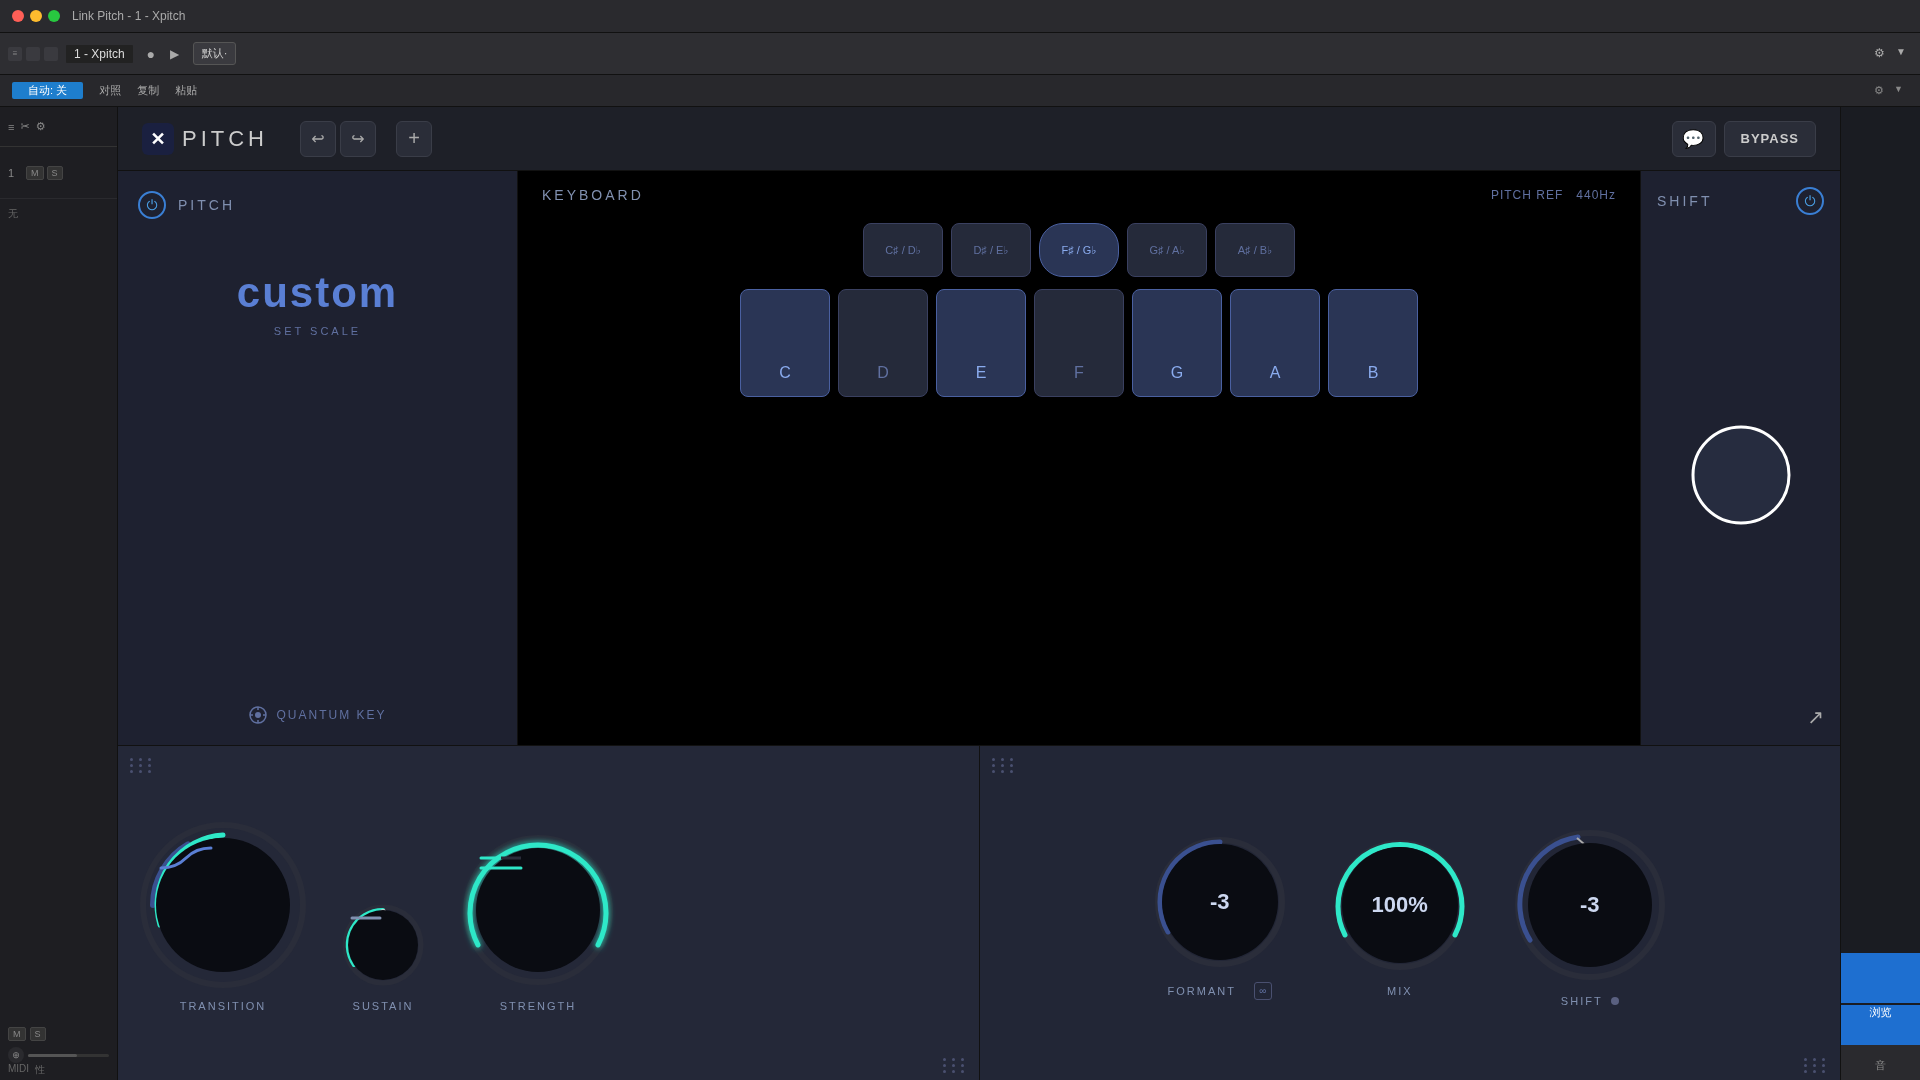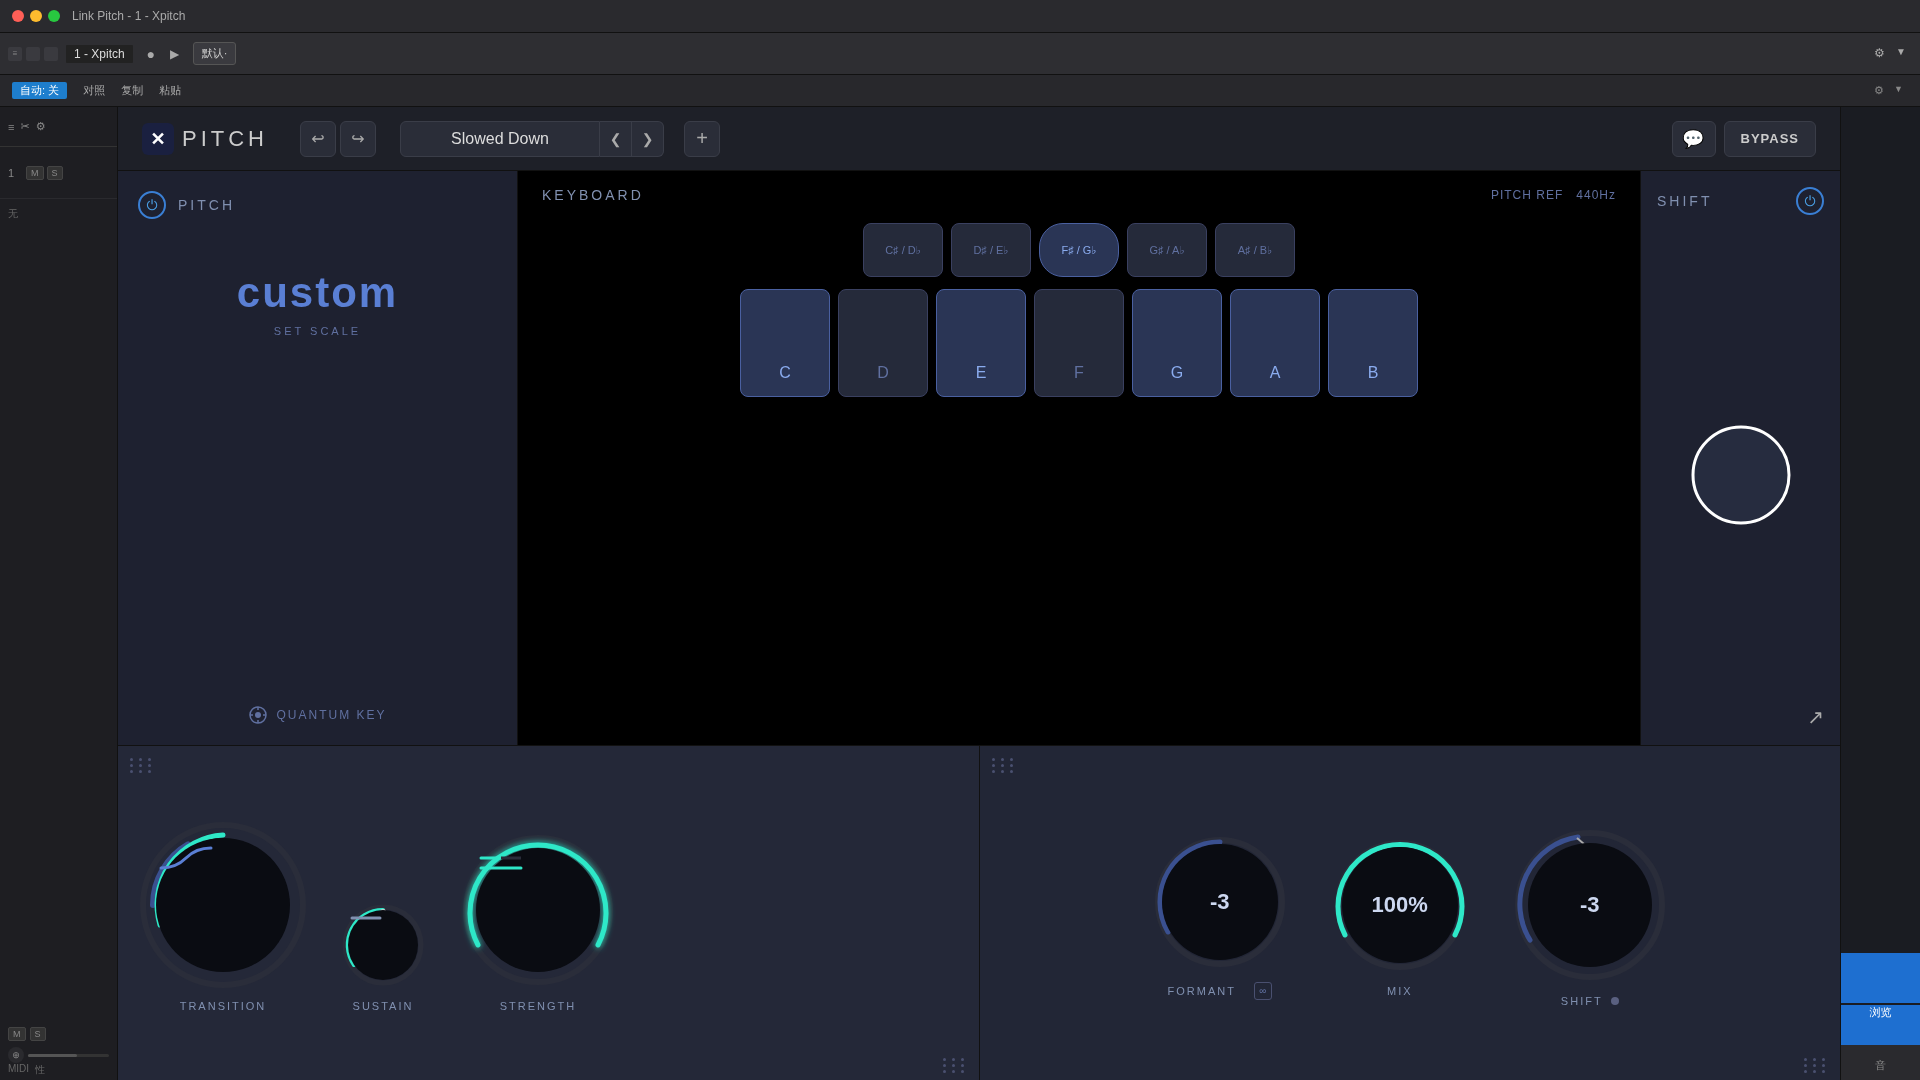--- a/index.html
+++ b/index.html
@@ -68,21 +68,21 @@
       gap: 16px;
     }
     .daw-toolbar2 span {
       font-size: 11px;
       color: #aaa;
       cursor: pointer;
     }
     .daw-toolbar2 .active-btn {
       background: #1e7ecd;
       color: white;
-      padding: 1px 8px;
+      padding: 1px 16px;
       border-radius: 2px;
     }
 
     
     .main-layout {
       display: flex;
       height: calc(1080px - 28px - 42px - 32px);
     }
 
     
@@ -711,25 +711,20 @@
 
       <div class="undo-redo">
         <div class="undo-btn">
           <span>↩</span>
         </div>
         <div class="undo-btn">
           <span>↪</span>
         </div>
       </div>
 
-      <div class="preset-nav">
-        <div class="preset-name">Slowed Down</div>
-        <div class="preset-arrow">❮</div>
-        <div class="preset-arrow right">❯</div>
-      </div>
       <div class="preset-add">+</div>
 
       <div class="header-right">
         <div class="comment-btn">
           <span>💬</span>
         </div>
         <div class="bypass-btn">BYPASS</div>
       </div>
     </div>
 

